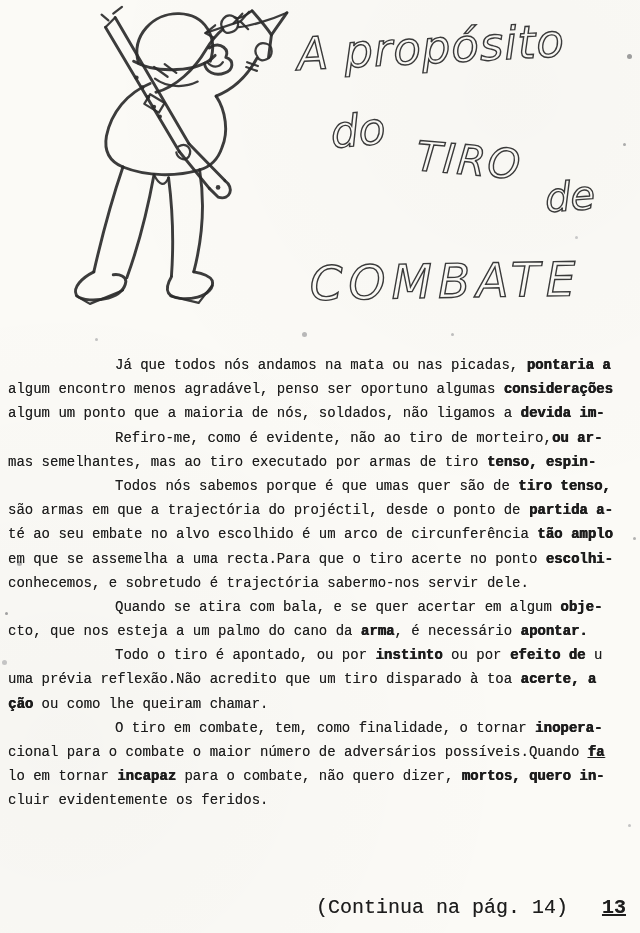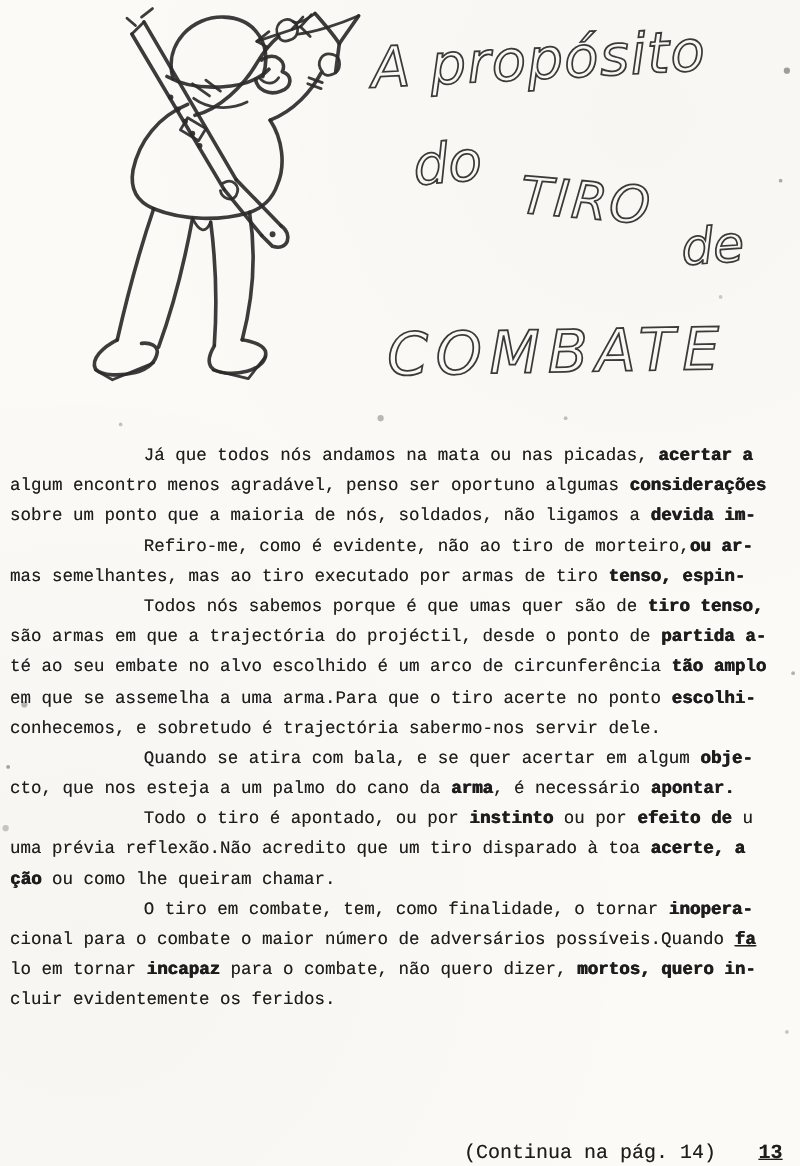--- a/index.html
+++ b/index.html
@@ -28,23 +28,23 @@
     position:absolute;left:8px;top:353px;right:2px;
     font-size:14px;line-height:24.2px;
     text-shadow:0 0 0.4px rgba(25,25,25,0.55);
   }
   .line{white-space:pre;height:24.2px;}
   .line.first{padding-left:107px;}
   .b{font-weight:bold;text-shadow:0.5px 0 0 currentColor,0 0 0.5px rgba(0,0,0,0.65);}
   .u{text-decoration:underline;}
   
   .footer{
-    position:absolute;right:14px;bottom:2px;
+    position:absolute;right:14px;bottom:14px;
     display:flex;align-items:baseline;gap:26px;
-    font-size:16px;text-shadow:0 0 0.4px rgba(25,25,25,0.55);
+    font-size:20px;text-shadow:0 0 0.4px rgba(25,25,25,0.55);
   }
   .page-num{font-weight:bold;text-decoration:underline;padding-left:8px;}
   
   .noise{
     position:absolute;left:0;top:0;width:3px;height:3px;border-radius:50%;background:transparent;
     box-shadow:
       628px 55px 0 1px #9d9d9d, 623px 143px 0 #ababab, 303px 333px 0 1px #b8b8b8,
       95px 338px 0 #c2c2c2, 18px 562px 0 1px #b3b3b3, 5px 612px 0 #a0a0a0,
       633px 537px 0 #b1b1b1, 3px 661px 0 1px #c4c4c4, 575px 236px 0 #c8c8c8,
       451px 333px 0 #bdbdbd, 261px 461px 0 #cecece, 628px 824px 0 #c4c4c4;
@@ -124,33 +124,33 @@
   <svg class="title-svg" viewBox="0 0 352 330">
     <text x="10" y="70" font-size="45" letter-spacing="1" transform="rotate(-3 10 70)">A propósito</text>
     <text x="44" y="148" font-size="44" transform="rotate(-5 44 148)">do</text>
     <text x="128" y="170" font-size="41" letter-spacing="2" transform="rotate(5 128 160)">TIRO</text>
     <text x="258" y="212" font-size="40" transform="rotate(-4 258 212)">de</text>
     <text x="22" y="300" font-size="47" letter-spacing="6" transform="rotate(-1 22 300)">COMBATE</text>
   </svg>
 
   <div class="body-text">
       <div>
-        <div class="line first"><span>Já que todos nós andamos na mata ou nas picadas, </span><span class="b">acertar a</span></div>
+        <div class="line first"><span>Já que todos nós andamos na mata ou nas picadas, </span><span class="b">pontaria a</span></div>
         <div class="line"><span>algum encontro menos agradável, penso ser oportuno algumas </span><span class="b">considerações</span></div>
-        <div class="line"><span>sobre um ponto que a maioria de nós, soldados, não ligamos a </span><span class="b">devida im-</span></div>
+        <div class="line"><span>algum um ponto que a maioria de nós, soldados, não ligamos a </span><span class="b">devida im-</span></div>
       </div>
       <div>
         <div class="line first"><span>Refiro-me, como é evidente, não ao tiro de morteiro,</span><span class="b">ou ar-</span></div>
         <div class="line"><span>mas semelhantes, mas ao tiro executado por armas de tiro </span><span class="b">tenso, espin-</span></div>
       </div>
       <div>
         <div class="line first"><span>Todos nós sabemos porque é que umas quer são de </span><span class="b">tiro tenso,</span></div>
         <div class="line"><span>são armas em que a trajectória do projéctil, desde o ponto de </span><span class="b">partida a-</span></div>
         <div class="line"><span>té ao seu embate no alvo escolhido é um arco de circunferência </span><span class="b">tão amplo</span></div>
-        <div class="line"><span>em que se assemelha a uma arma.Para que o tiro acerte no ponto </span><span class="b">escolhi-</span></div>
+        <div class="line"><span>em que se assemelha a uma recta.Para que o tiro acerte no ponto </span><span class="b">escolhi-</span></div>
         <div class="line"><span>conhecemos, e sobretudo é trajectória sabermo-nos servir dele.</span></div>
       </div>
       <div>
         <div class="line first"><span>Quando se atira com bala, e se quer acertar em algum </span><span class="b">obje-</span></div>
         <div class="line"><span>cto, que nos esteja a um palmo do cano da </span><span class="b">arma</span><span>, é necessário </span><span class="b">apontar.</span></div>
       </div>
       <div>
         <div class="line first"><span>Todo o tiro é apontado, ou por </span><span class="b">instinto</span><span> ou por </span><span class="b">efeito de</span><span> u</span></div>
         <div class="line"><span>uma prévia reflexão.Não acredito que um tiro disparado à toa </span><span class="b">acerte, a</span></div>
         <div class="line"><span class="b">ção</span><span> ou como lhe queiram chamar.</span></div>

